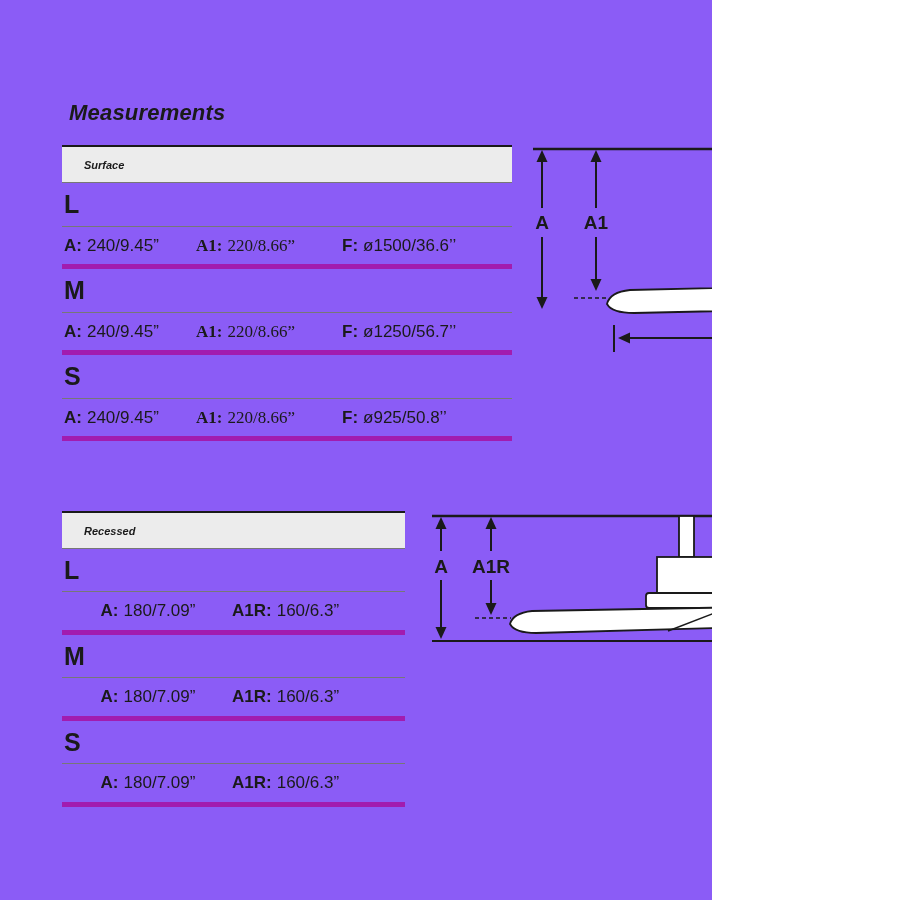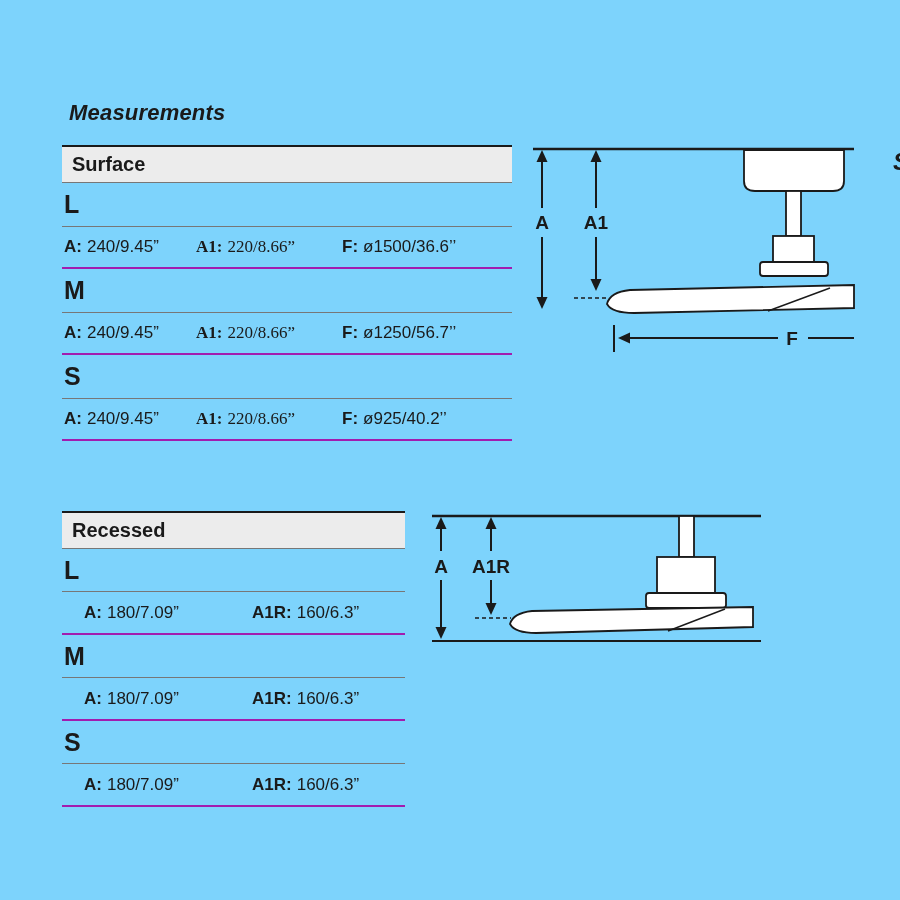--- a/index.html
+++ b/index.html
@@ -1,35 +1,35 @@
 <!DOCTYPE html>
 <html><head>
 <meta charset="utf-8">
 <style>
   * { margin:0; padding:0; box-sizing:border-box; }
   html, body { width:900px; height:900px; background:#ffffff; font-family:"Liberation Sans", sans-serif; color:#1a1a1a; }
-  .page { position:relative; width:900px; height:900px; overflow:hidden; background:#7dd3fc; }
+  .page { position:relative; width:712px; height:900px; overflow:hidden; background:#8b5cf6; }
 
   .title { position:absolute; left:69px; top:100px; font-size:22px; font-weight:bold; font-style:italic; letter-spacing:.2px; }
 
   .spec-table { position:absolute; }
-  .thead { display:flex; align-items:center; background:#ececec; border-top:2px solid #1a1a1a; border-bottom:1px solid #777; height:38px; padding-left:10px; font-size:20px; font-weight:bold; }
+  .thead { display:flex; align-items:center; background:#ececec; border-top:2px solid #1a1a1a; border-bottom:1px solid #777; height:38px; padding-left:22px; font-size:11px; font-weight:bold; font-style:italic; }
   .size-row { display:flex; align-items:center; height:44px; border-bottom:1px solid #777; font-size:25px; font-weight:bold; padding-left:2px; }
-  .data-row { display:flex; align-items:center; height:42px; border-bottom:2px solid #a21caf; font-size:17px; padding-left:2px; }
+  .data-row { display:flex; align-items:center; height:42px; border-bottom:5px solid #a21caf; font-size:17px; padding-left:2px; }
   .cell b { font-weight:bold; margin-right:5px; }
   .cell { white-space:nowrap; }
 
   .surface-table { left:62px; top:145px; width:450px; }
   .surface-table .c1 { width:132px; }
   .surface-table .c2 { width:146px;font-family:Liberation Serif, serif; }
 
-  .recessed-table { left:62px; top:511px; width:343px; }
+  .recessed-table { left:62px; top:511px; width:343px;text-align:center; }
   .recessed-table .size-row { height:43px; }
   .recessed-table .data-row { height:43px; }
-  .recessed-table .c1 { width:168px;margin-left:20px; }
+  .recessed-table .c1 { width:168px; }
 
   .diagram { position:absolute; }
   .surface-diagram { left:528px; top:140px; }
   .recessed-diagram { left:425px; top:505px; }
   svg text { font-family:"Liberation Sans", sans-serif; font-weight:bold; fill:#1a1a1a; }
 
   .edge-clip { position:absolute; left:893px; top:147px; width:7px; height:32px; overflow:hidden; font-weight:bold; font-style:italic; font-size:24px; line-height:30px; }
 </style>
 </head>
 <body>
@@ -60,21 +60,21 @@
       <span class="cell c2"><b>A1:</b><span>220/8.66”</span></span>
       <span class="cell c3"><b>F:</b><span>ø1250/56.7’’</span></span>
     </div>
 
     <div class="size-row">
       <span>S</span>
     </div>
     <div class="data-row">
       <span class="cell c1"><b>A:</b><span>240/9.45”</span></span>
       <span class="cell c2"><b>A1:</b><span>220/8.66”</span></span>
-      <span class="cell c3"><b>F:</b><span>ø925/40.2’’</span></span>
+      <span class="cell c3"><b>F:</b><span>ø925/50.8’’</span></span>
     </div>
   </div>
 
   <svg class="diagram surface-diagram" width="332" height="222" viewBox="0 0 332 222">
     <line x1="5" y1="9" x2="326" y2="9" stroke="#1a1a1a" stroke-width="2.5"></line>
     <path d="M216,10 L316,10 L316,41 Q316,51 305,51 L227,51 Q216,51 216,41 Z" fill="#fff" stroke="#1a1a1a" stroke-width="1.8"></path>
     <rect x="258" y="51" width="15" height="45" fill="#fff" stroke="#1a1a1a" stroke-width="1.8"></rect>
     <rect x="245" y="96" width="41" height="26" fill="#fff" stroke="#1a1a1a" stroke-width="1.8"></rect>
     <rect x="232" y="122" width="68" height="14" rx="3" fill="#fff" stroke="#1a1a1a" stroke-width="1.8"></rect>
     <path d="M79,164 Q82,152 102,150 L326,145 L326,168 L106,173 Q84,173 79,164 Z" fill="#fff" stroke="#1a1a1a" stroke-width="1.8"></path>

